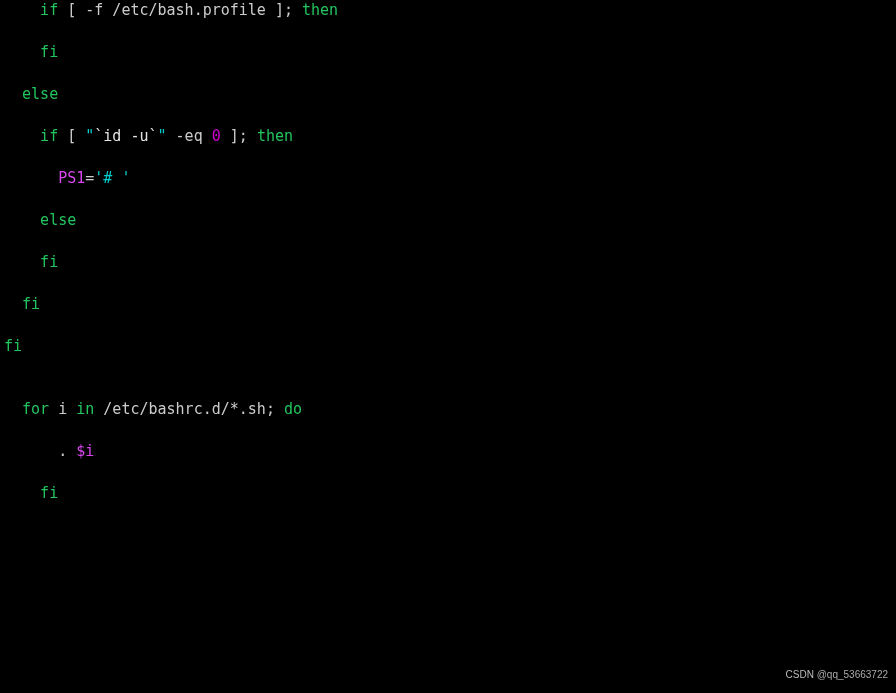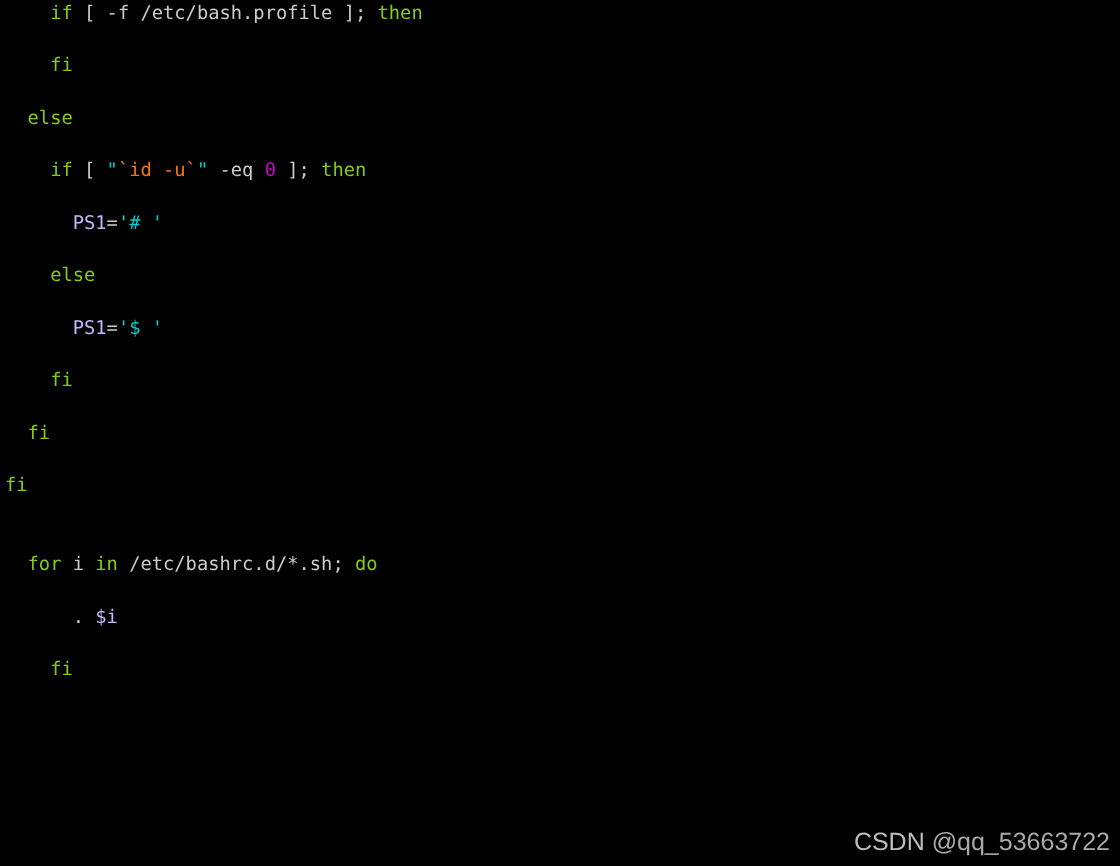--- a/index.html
+++ b/index.html
@@ -1,32 +1,31 @@
 <!DOCTYPE html>
 <html><head>
 <meta charset="utf-8">
 <style>
 html,body{margin:0;padding:0;background:#000;width:896px;height:693px;overflow:hidden;font-family:"DejaVu Sans Mono","Courier New",monospace;font-size:15px;line-height:21px}
 pre,code{margin:0;font-family:inherit}
 .term{color:#ccc;white-space:pre;padding:0 4px 0 4px;letter-spacing:0px}
-.y{color:#84cc16}.c{color:#00cdcd}.C{color:#c4b5fd}.m{color:#cd00cd}.r{color:#f97316}
-.mark{position:absolute;right:8px;bottom:8px;color:#bdbdbd;font-family:sans-serif;font-size:20px}
+.y{color:#22c55e}.c{color:#00cdcd}.C{color:#d946ef}.m{color:#cd00cd}.r{color:#e5e5e5}
+.mark{position:absolute;right:8px;bottom:8px;color:#bdbdbd;font-family:sans-serif;font-size:10px}
 .mark .at{opacity:.9}
 .line{display:block}
 </style>
 </head>
 <body>
 
 <pre class="term"><span class="line"><span class="y">    if</span><span> [ -f /etc/bash.profile ]</span><span>; </span><span class="y">then</span></span>
 <span class="line"><span class="y">    fi</span></span>
 <span class="line"><span class="y">  else</span></span>
 <span class="line"><span class="y">    if</span><span> [ </span><span class="c">"</span><span class="r">`id -u`</span><span class="c">"</span><span> -eq </span><span class="m">0</span><span> ]</span><span>; </span><span class="y">then</span></span>
 <span class="line"><span>      </span><span class="C">PS1</span><span>=</span><span class="c">'# '</span></span>
 <span class="line"><span class="y">    else</span></span>
-<span class="line"><span>      </span><span class="C">PS1</span><span>=</span><span class="c">'$ '</span></span>
 <span class="line"><span class="y">    fi</span></span>
 <span class="line"><span class="y">  fi</span></span>
 <span class="line"><span class="y">fi</span></span>
 <span class="line"><span></span></span>
 <span class="line"><span class="y">  for</span><span> i </span><span class="y">in</span><span> /etc/bashrc.d/*.sh</span><span>; </span><span class="y">do</span></span>
 <span class="line"><span>      . </span><span class="C">$i</span></span>
 <span class="line"><span class="y">    fi</span></span>
 
 
 

